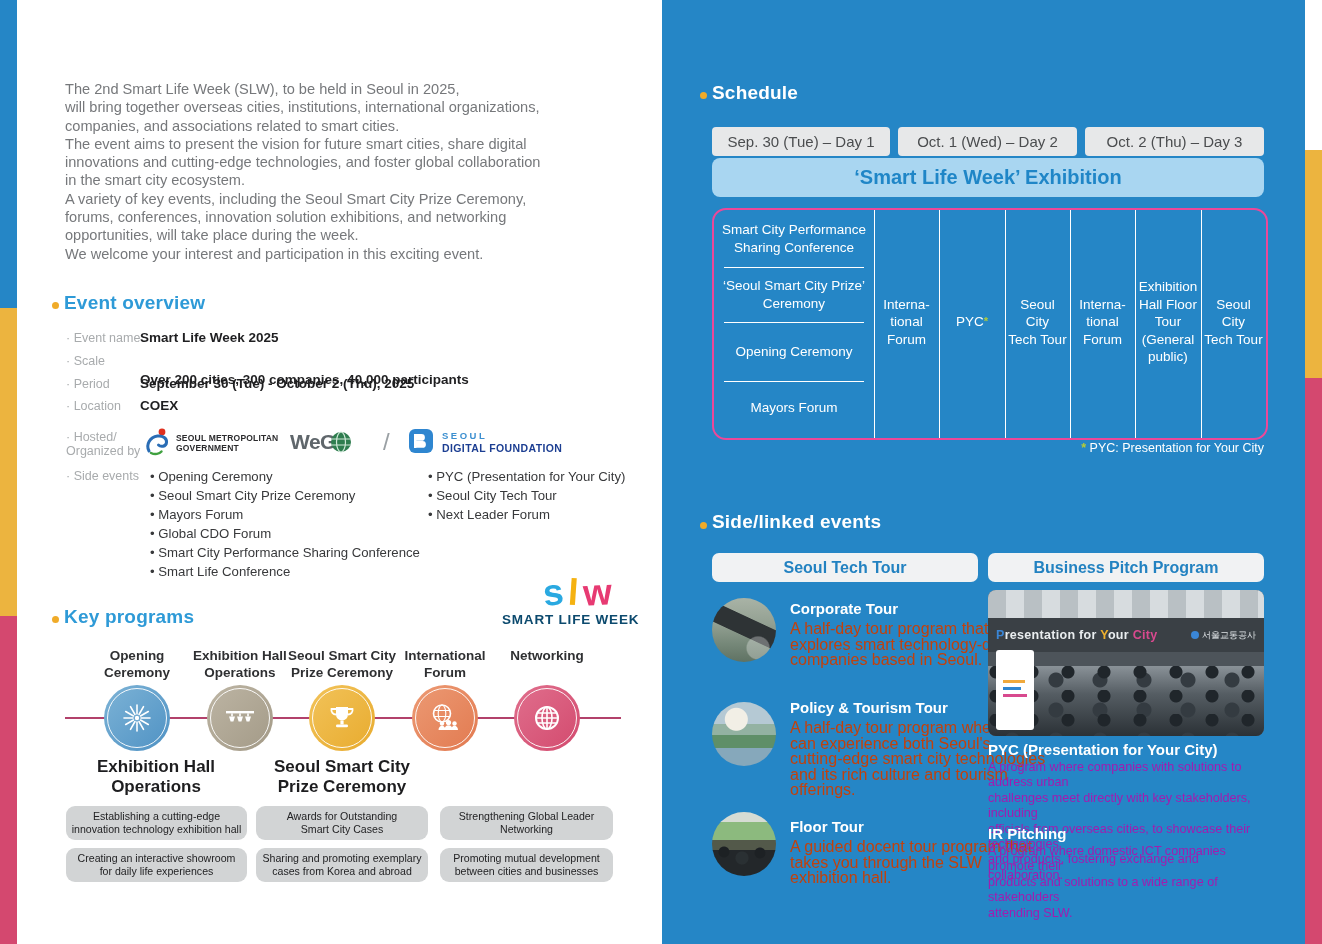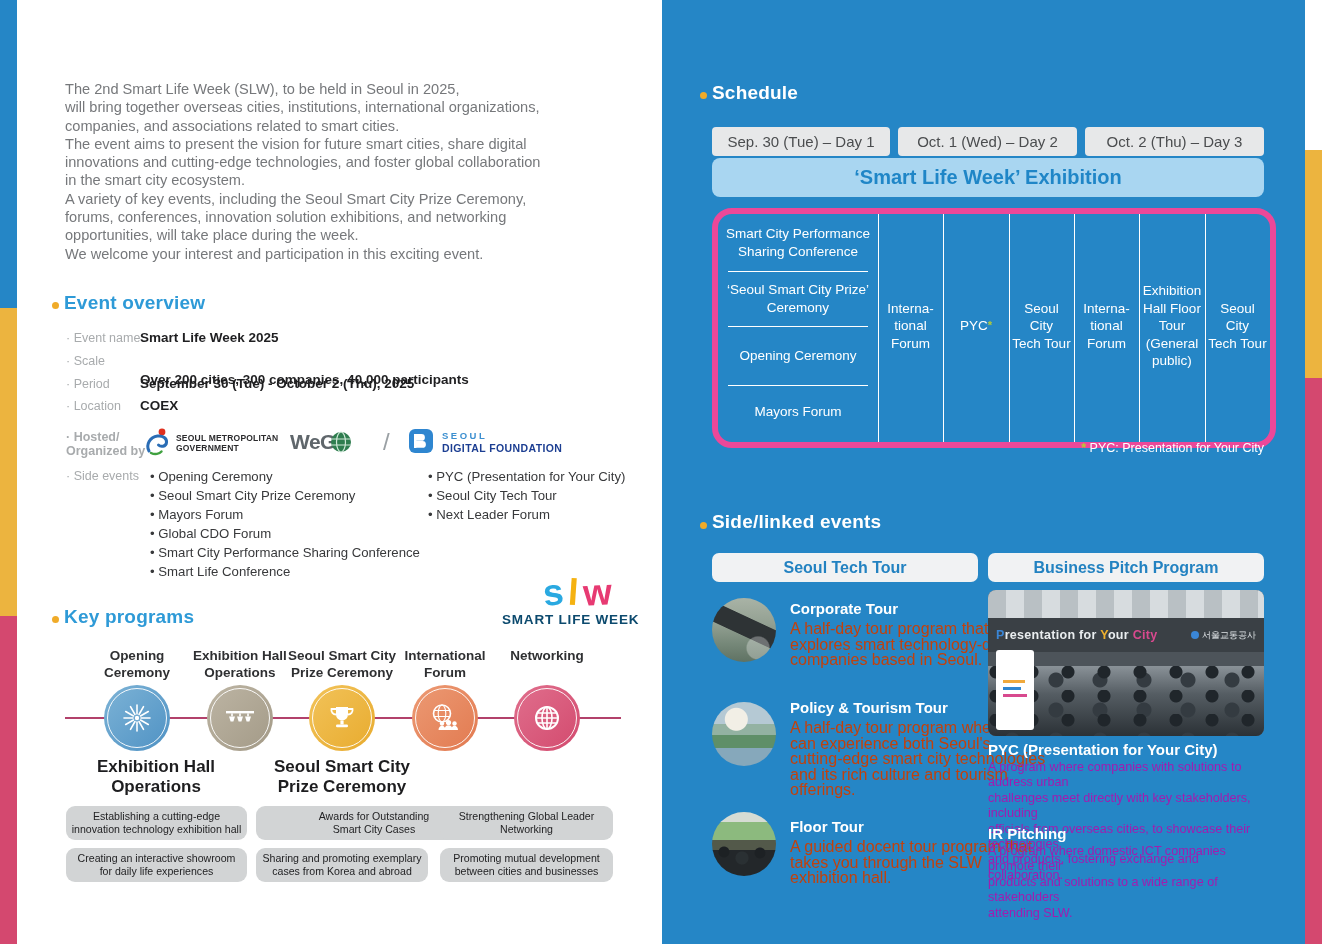--- a/index.html
+++ b/index.html
@@ -56,21 +56,21 @@
 
   .col-header{top:757px;width:200px;text-align:center;font-size:17px;line-height:20px;font-weight:bold;color:#1d1d1f;}
   .info-box{height:34px;background:#d2d4d5;border-radius:9px;display:flex;align-items:center;justify-content:center;
             text-align:center;font-size:10.6px;line-height:13px;color:#232325;}
 
   
   .day-tab{top:127px;height:29px;background:#e7e8e9;border-radius:4px;display:flex;align-items:center;
            justify-content:center;font-size:15px;color:#4b4d4f;}
   .banner{left:712px;top:158px;width:552px;height:39px;background:#a9d6f1;border-radius:8px;display:flex;
           align-items:center;justify-content:center;font-size:20px;font-weight:bold;color:#1f86c7;}
-  .sched-table{left:712px;top:208px;width:552px;height:228px;border:6px solid #ec4899;border-radius:20px;}
+  .sched-table{left:712px;top:208px;width:552px;height:228px;border:2px solid #ec4899;border-radius:14px;}
   .v-sep{position:absolute;top:0;bottom:0;width:1px;background:#ffffff;}
   .h-sep{position:absolute;left:10px;width:140px;height:1px;background:#ffffff;}
   .cell{position:absolute;display:flex;align-items:center;justify-content:center;text-align:center;
         color:#ffffff;font-size:13.5px;line-height:17.5px;}
   .lime{color:#b5cc35;font-weight:bold;}
   .footnote{left:712px;top:441px;width:552px;text-align:right;font-size:12.5px;color:#ffffff;}
 
   
   .pill{top:553px;height:29px;background:#f1f2f3;border-radius:7px;display:flex;align-items:center;
         justify-content:center;font-size:16px;font-weight:bold;color:#2382c1;}
@@ -145,21 +145,21 @@
 
   <div class="abs ov-label" style="left:66px;top:331px;">Event name</div>
   <div class="abs ov-value" style="left:140px;top:330px;">Smart Life Week 2025</div>
   <div class="abs ov-label" style="left:66px;top:354px;">Scale</div>
   <div class="abs ov-value" style="left:140px;top:372px;">Over 200 cities, 300 companies, 40,000 participants</div>
   <div class="abs ov-label" style="left:66px;top:377px;">Period</div>
   <div class="abs ov-value" style="left:140px;top:376px;">September 30 (Tue) - October 2 (Thu), 2025</div>
   <div class="abs ov-label" style="left:66px;top:399px;">Location</div>
   <div class="abs ov-value" style="left:140px;top:398px;">COEX</div>
 
-  <div class="abs ov-label pre" style="left:66px;top:430px;font-weight:bold;">Hosted/
+  <div class="abs ov-label pre" style="left:66px;top:430px;">Hosted/
 Organized by</div>
 
   <div class="abs" style="left:140px;top:426px;">
     <svg width="32" height="32" viewBox="0 0 32 32">
       <circle cx="22" cy="6" r="3.4" fill="#e0301e"></circle>
       <path d="M9 25c-3.5-6.5 1-14 8.5-15 5.5-.7 9.5 2.5 9 6.5-.5 4.5-6 4.5-8 2.5" stroke="#2a6db5" stroke-width="3" fill="none" stroke-linecap="round"></path>
       <path d="M11 27c4 2 8.5 1 10.5-1.5" stroke="#3fa13f" stroke-width="2.4" fill="none" stroke-linecap="round"></path>
     </svg>
   </div>
   <div class="abs smg-text pre" style="left:176px;top:433px;">SEOUL METROPOLITAN
@@ -283,21 +283,21 @@
 
   <div class="abs col-header pre" style="left:56px;">Exhibition Hall
 Operations</div>
   <div class="abs col-header pre" style="left:242px;">Seoul Smart City
 Prize Ceremony</div>
 
   <div class="abs info-box pre" style="left:66px;top:806px;width:181px;text-align:center;">Establishing a cutting-edge
 innovation technology exhibition hall</div>
   <div class="abs info-box pre" style="left:66px;top:848px;width:181px;">Creating an interactive showroom
 for daily life experiences</div>
-  <div class="abs info-box pre" style="left:256px;top:806px;width:172px;padding-left:32px;">Awards for Outstanding
+  <div class="abs info-box pre" style="left:256px;top:806px;width:172px;">Awards for Outstanding
 Smart City Cases</div>
   <div class="abs info-box pre" style="left:256px;top:848px;width:172px;">Sharing and promoting exemplary
 cases from Korea and abroad</div>
   <div class="abs info-box pre" style="left:440px;top:806px;width:173px;">Strengthening Global Leader
 Networking</div>
   <div class="abs info-box pre" style="left:440px;top:848px;width:173px;">Promoting mutual development
 between cities and businesses</div>
 
   <div class="sec-dot" style="left:700px;top:92px;"></div>
   <div class="sec-title white" style="left:712px;top:82px;">Schedule</div>

